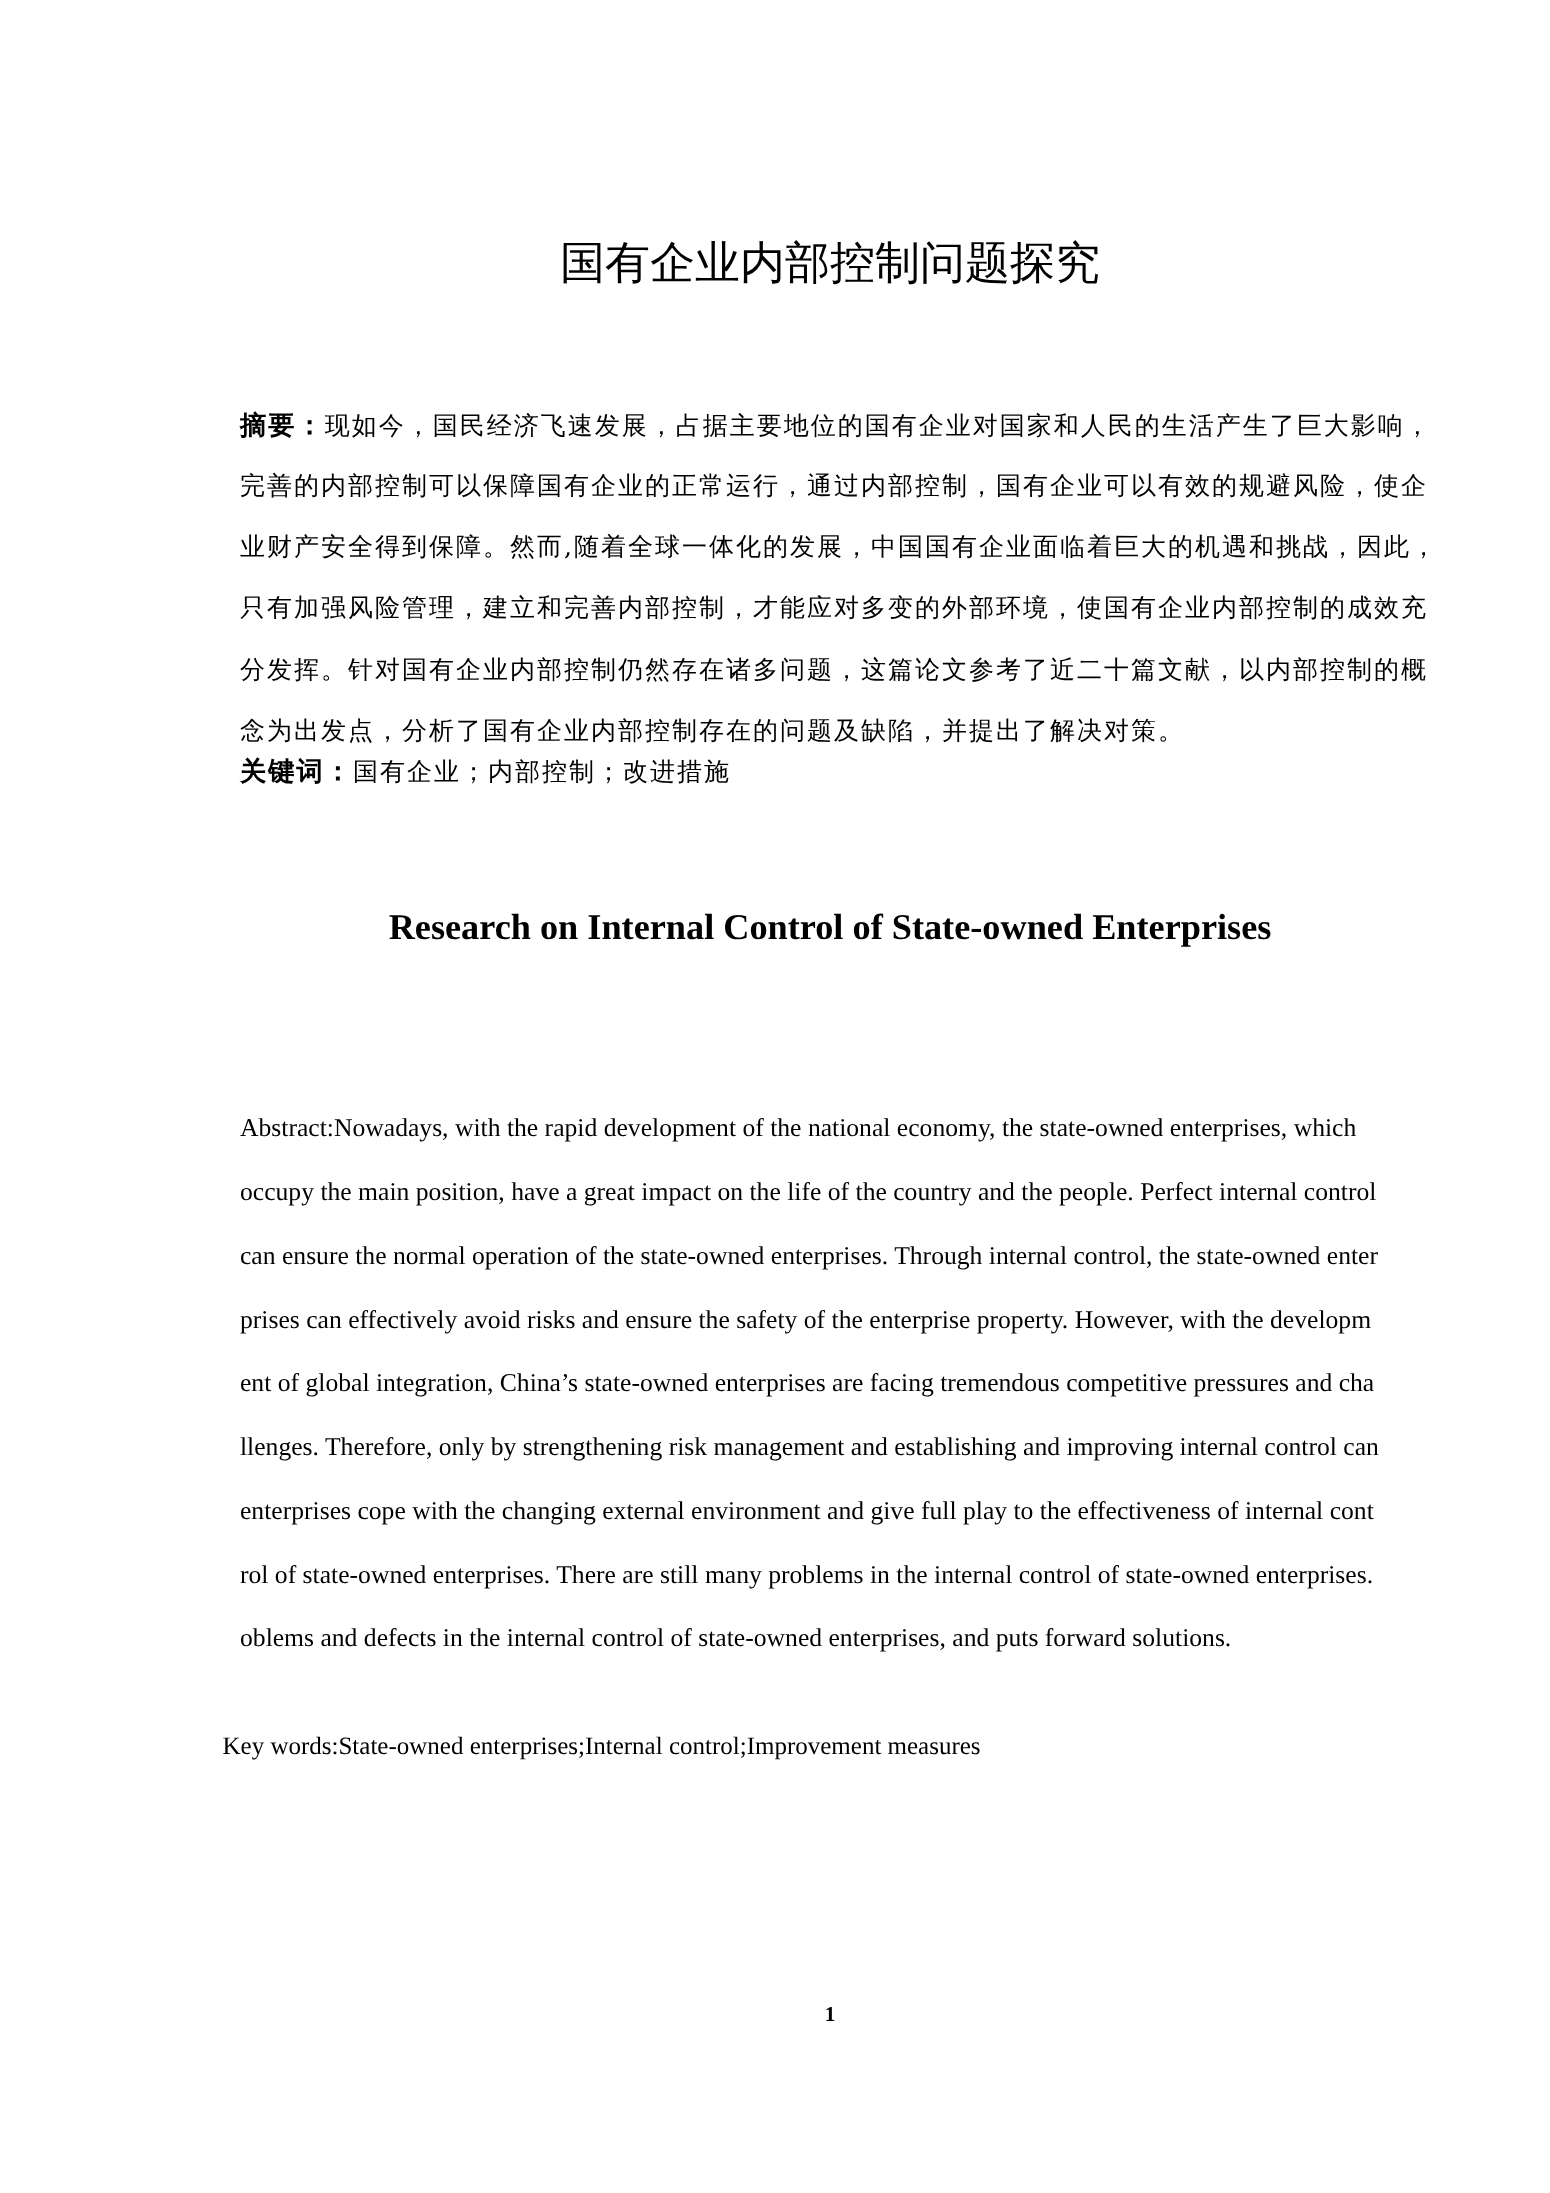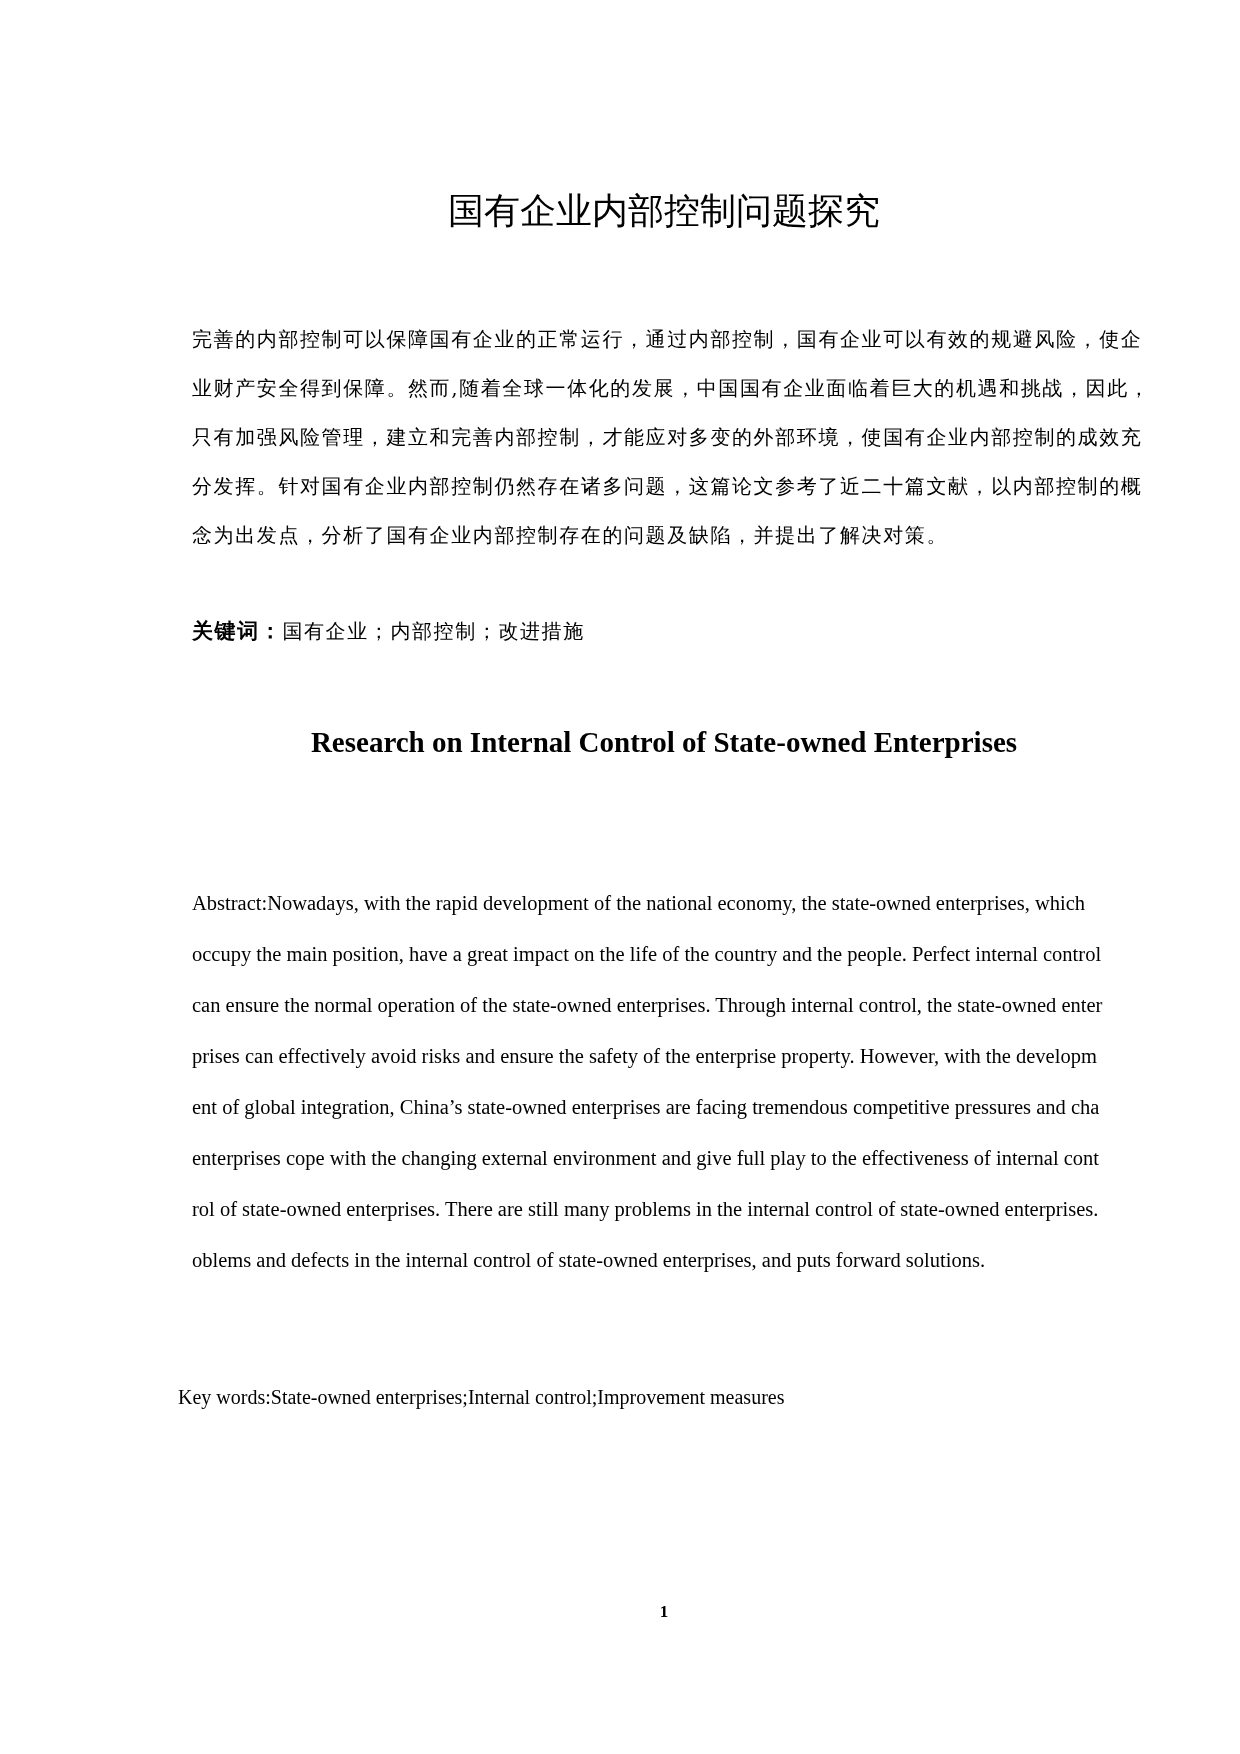--- a/index.html
+++ b/index.html
@@ -49,21 +49,21 @@
       white-space: nowrap;
       height: 49px;
     }
     .cn-label {
       font-weight: bold;
       font-size: 21px;
     }
     .cn-keywords {
       position: absolute;
       left: 148px;
-      top: 611px;
+      top: 597px;
       font-family: "DejaVu Serif", "Liberation Serif", serif;
       font-size: 20px;
       line-height: 40px;
       letter-spacing: 1.6px;
       white-space: nowrap;
     }
     .en-title {
       position: absolute;
       left: 0;
       top: 720px;
@@ -114,39 +114,41 @@
     }
   </style>
 </head>
 <body>
 
 <div class="page">
 
   <div class="cn-title">国有企业内部控制问题探究</div>
 
   <div class="cn-abstract">
+    <span class="cn-line"><span class="cn-label">摘要：</span><span>现如今，国民经济飞速发展，占据主要地位的国有企业对国家和人民的生活产生了巨大影响，</span></span>
     <span class="cn-line">完善的内部控制可以保障国有企业的正常运行，通过内部控制，国有企业可以有效的规避风险，使企</span>
     <span class="cn-line">业财产安全得到保障。然而,随着全球一体化的发展，中国国有企业面临着巨大的机遇和挑战，因此，</span>
     <span class="cn-line">只有加强风险管理，建立和完善内部控制，才能应对多变的外部环境，使国有企业内部控制的成效充</span>
     <span class="cn-line">分发挥。针对国有企业内部控制仍然存在诸多问题，这篇论文参考了近二十篇文献，以内部控制的概</span>
     <span class="cn-line">念为出发点，分析了国有企业内部控制存在的问题及缺陷，并提出了解决对策。</span>
   </div>
 
   <div class="cn-keywords">
     <span class="cn-label">关键词：</span><span>国有企业；内部控制；改进措施</span>
   </div>
 
   <div class="en-title">Research on Internal Control of State-owned Enterprises</div>
 
   <div class="en-abstract">
     <span class="en-line"><span class="en-label">Abstract:</span><span>Nowadays, with the rapid development of the national economy, the state-owned enterprises, which</span></span>
     <span class="en-line">occupy the main position, have a great impact on the life of the country and the people. Perfect internal control</span>
     <span class="en-line">can ensure the normal operation of the state-owned enterprises. Through internal control, the state-owned enter</span>
     <span class="en-line">prises can effectively avoid risks and ensure the safety of the enterprise property. However, with the developm</span>
     <span class="en-line">ent of global integration, China’s state-owned enterprises are facing tremendous competitive pressures and cha</span>
+    <span class="en-line">llenges. Therefore, only by strengthening risk management and establishing and improving internal control can</span>
     <span class="en-line">enterprises cope with the changing external environment and give full play to the effectiveness of internal cont</span>
     <span class="en-line">rol of state-owned enterprises. There are still many problems in the internal control of state-owned enterprises.</span>
     <span class="en-line">oblems and defects in the internal control of state-owned enterprises, and puts forward solutions.</span>
   </div>
 
   <div class="en-keywords">
     <span class="en-label">Key words:</span><span>State-owned enterprises;Internal control;Improvement measures</span>
   </div>
 
   <div class="page-number">1</div>

